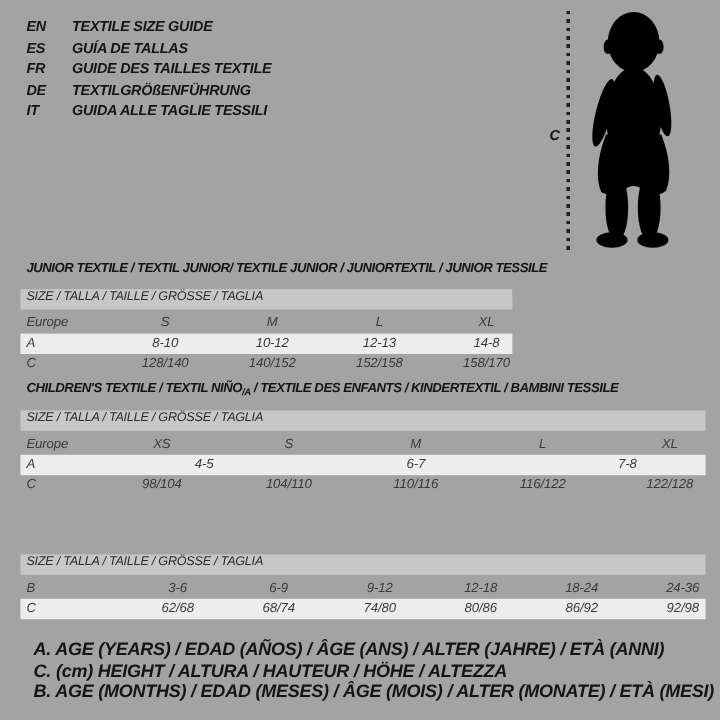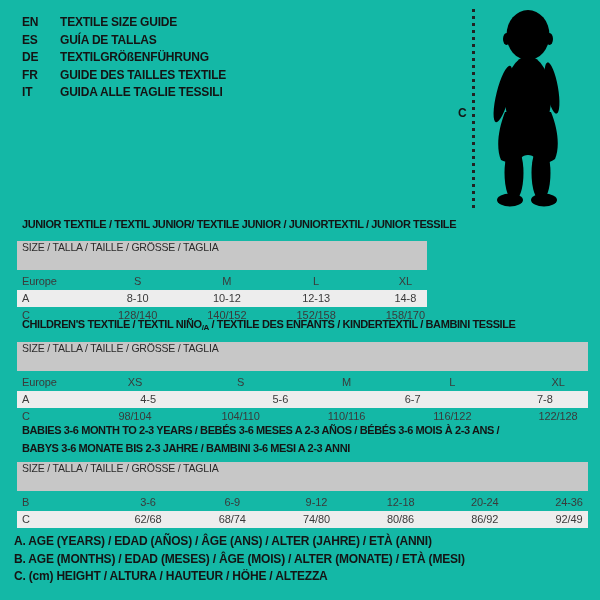--- a/index.html
+++ b/index.html
@@ -1,18 +1,18 @@
 <!DOCTYPE html>
 <html><head>
 <meta charset="utf-8">
 <style>
   html,body{margin:0;padding:0;background:#fff;}
   .page{
-    position:relative;width:600px;height:600px;background:#14b8a6;overflow:hidden;
-    font-family:"Liberation Sans",sans-serif;color:#141414;
+    position:relative;width:600px;height:600px;background:#a3a3a3;overflow:hidden;
+    font-family:"Liberation Sans",sans-serif;color:#141414;font-style:italic;
   }
   
   .lang-list{position:absolute;left:22px;top:14px;}
   .lang-row{display:flex;line-height:17.6px;font-size:12px;font-weight:700;letter-spacing:-0.2px;color:#141414;}
   .lang-code{width:38px;flex:0 0 38px;}
   
   .figure{position:absolute;left:450px;top:6px;width:146px;height:206px;}
   .c-label{position:absolute;left:8px;top:100px;font-size:12px;font-weight:700;color:#141414;}
   .dotted-line{
     position:absolute;left:22px;top:3px;width:3px;height:200px;
@@ -20,52 +20,52 @@
   }
   .baby-svg{position:absolute;left:30px;top:2px;width:92px;height:200px;}
   
   .sec-title{position:absolute;left:22px;font-weight:700;font-size:11px;letter-spacing:-0.4px;color:#141414;line-height:18px;}
   .title-junior{top:215px;width:560px;}
   .title-children{top:315px;width:566px;}
   .title-babies{top:421px;width:566px;}
   .subscript{font-size:8px;vertical-align:-2px;}
   
   .stable{position:absolute;font-size:11px;color:#3a3a3a;letter-spacing:-0.1px;}
-  .size-bar{height:29px;line-height:13px;background:#c7c7c7;color:#2b2b2b;padding-left:5px;font-size:10.5px;letter-spacing:-0.2px;margin-bottom:3px;}
+  .size-bar{height:17px;line-height:13px;background:#c7c7c7;color:#2b2b2b;padding-left:5px;font-size:10.5px;letter-spacing:-0.2px;margin-bottom:3px;}
   .trow{display:flex;height:17px;line-height:17px;gap:46px;}
   .trow.alt{background:#ededed;}
   .tlabel{flex:0 0 var(--lw);padding-left:5px;box-sizing:border-box;}
   .tcell{flex:1;text-align:center;}
   .t1{left:17px;top:241px;width:410px;--lw:53px;}
   .t2{left:17px;top:342px;width:571px;--lw:42px;}
   .t3{left:17px;top:462px;width:571px;--lw:66px;}
   
-  .footnotes{position:absolute;left:14px;top:533px;font-size:12px;font-weight:700;letter-spacing:-0.2px;line-height:17.6px;color:#141414;}
+  .footnotes{position:absolute;left:28px;top:533px;font-size:15px;font-weight:700;letter-spacing:-0.2px;line-height:17.6px;color:#141414;}
 </style>
 </head>
 <body>
 
 <div class="page">
 
   <div class="lang-list">
     <div class="lang-row">
       <span class="lang-code">EN</span>
       <span class="lang-title">TEXTILE SIZE GUIDE</span>
     </div>
     <div class="lang-row">
       <span class="lang-code">ES</span>
       <span class="lang-title">GUÍA DE TALLAS</span>
     </div>
     <div class="lang-row">
+      <span class="lang-code">FR</span>
+      <span class="lang-title">GUIDE DES TAILLES TEXTILE</span>
+    </div>
+    <div class="lang-row">
       <span class="lang-code">DE</span>
       <span class="lang-title">TEXTILGRÖßENFÜHRUNG</span>
-    </div>
-    <div class="lang-row">
-      <span class="lang-code">FR</span>
-      <span class="lang-title">GUIDE DES TAILLES TEXTILE</span>
     </div>
     <div class="lang-row">
       <span class="lang-code">IT</span>
       <span class="lang-title">GUIDA ALLE TAGLIE TESSILI</span>
     </div>
   </div>
 
   <div class="figure">
     <span class="c-label">C</span>
     <div class="dotted-line"></div>
@@ -119,59 +119,54 @@
         <span class="tlabel">Europe</span>
         <span class="tcell">XS</span>
         <span class="tcell">S</span>
         <span class="tcell">M</span>
         <span class="tcell">L</span>
         <span class="tcell">XL</span>
       </div>
       <div class="trow alt">
         <span class="tlabel">A</span>
         <span class="tcell">4-5</span>
-        <span class="tcell">5-6</span>
         <span class="tcell">6-7</span>
         <span class="tcell">7-8</span>
       </div>
       <div class="trow">
         <span class="tlabel">C</span>
         <span class="tcell">98/104</span>
         <span class="tcell">104/110</span>
         <span class="tcell">110/116</span>
         <span class="tcell">116/122</span>
         <span class="tcell">122/128</span>
       </div>
     </div>
 
-  <div class="sec-title title-babies">
-    <div>BABIES 3-6 MONTH TO 2-3 YEARS / BEBÉS 3-6 MESES A 2-3 AÑOS / BÉBÉS 3-6 MOIS À 2-3 ANS /</div>
-    <div>BABYS 3-6 MONATE BIS 2-3 JAHRE / BAMBINI 3-6 MESI A 2-3 ANNI</div>
-  </div>
   <div class="stable t3">
       <div class="size-bar">SIZE / TALLA / TAILLE / GRÖSSE / TAGLIA</div>
       <div class="trow">
         <span class="tlabel">B</span>
         <span class="tcell">3-6</span>
         <span class="tcell">6-9</span>
         <span class="tcell">9-12</span>
         <span class="tcell">12-18</span>
-        <span class="tcell">20-24</span>
+        <span class="tcell">18-24</span>
         <span class="tcell">24-36</span>
       </div>
       <div class="trow alt">
         <span class="tlabel">C</span>
         <span class="tcell">62/68</span>
         <span class="tcell">68/74</span>
         <span class="tcell">74/80</span>
         <span class="tcell">80/86</span>
         <span class="tcell">86/92</span>
-        <span class="tcell">92/49</span>
+        <span class="tcell">92/98</span>
       </div>
     </div>
 
   <div class="footnotes">
     <div>A. AGE (YEARS) / EDAD (AÑOS) / ÂGE (ANS) / ALTER (JAHRE) / ETÀ (ANNI)</div>
+    <div>C. (cm) HEIGHT / ALTURA / HAUTEUR / HÖHE / ALTEZZA</div>
     <div>B. AGE (MONTHS) / EDAD (MESES) / ÂGE (MOIS) / ALTER (MONATE) / ETÀ (MESI)</div>
-    <div>C. (cm) HEIGHT / ALTURA / HAUTEUR / HÖHE / ALTEZZA</div>
   </div>
 
 </div>
 
 </body></html>

